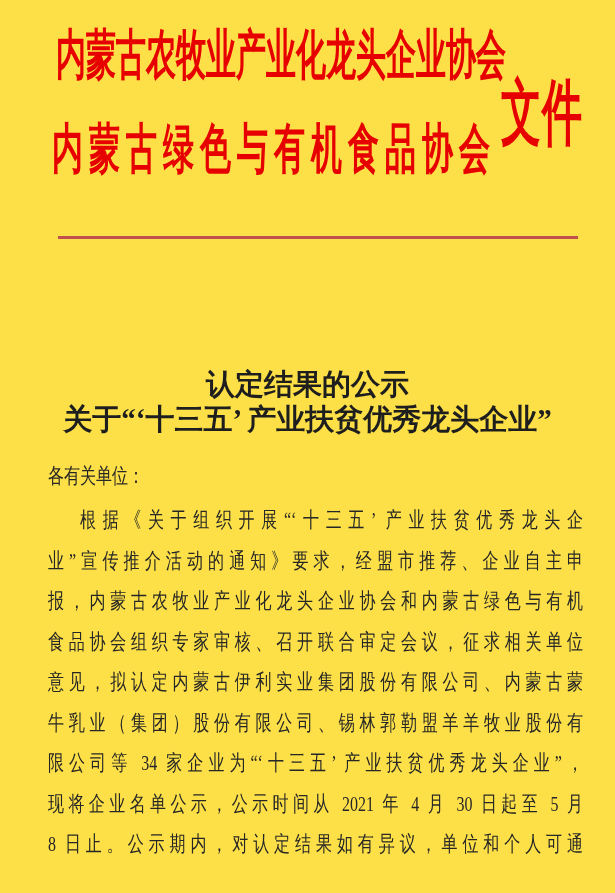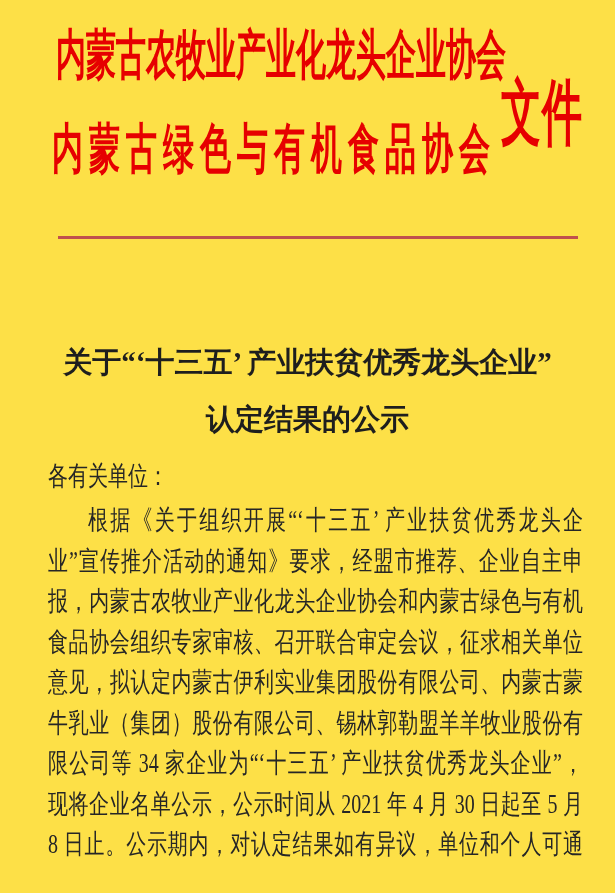--- a/index.html
+++ b/index.html
@@ -67,21 +67,21 @@
   }
   .title-line { font-size: 29px; line-height: 35px; white-space: nowrap; }
   .title-line-2 { margin-top: 22px; }
 
   
   .body-text {
     position: absolute;
     left: 48px; top: 456px;
     width: 535px;
     color: #262626;
-    font-size: 20px;
+    font-size: 16px;
   }
   .salutation {
     line-height: 40px;
     transform: scaleY(1.35);
     transform-origin: left center;
   }
   .para { margin-top: 4px; }
   .para-line {
     line-height: 40.5px;
     text-align: justify;
@@ -98,22 +98,22 @@
 
   <div>
     <div class="org-line org-line-1">内蒙古农牧业产业化龙头企业协会</div>
     <div class="org-line org-line-2">内蒙古绿色与有机食品协会</div>
     <div class="doc-type">文件</div>
   </div>
 
   <div class="red-rule"></div>
 
   <div class="title-block">
+    <div class="title-line title-line-2">认定结果的公示</div>
     <div class="title-line title-line-1">关于“‘十三五’ 产业扶贫优秀龙头企业”</div>
-    <div class="title-line title-line-2">认定结果的公示</div>
   </div>
 
   <div class="body-text">
     <div class="salutation">各有关单位：</div>
     <div class="para">
       <div class="para-line indent">根据《关于组织开展“‘十三五’ 产业扶贫优秀龙头企</div>
       <div class="para-line">业”宣传推介活动的通知》要求，经盟市推荐、企业自主申</div>
       <div class="para-line">报，内蒙古农牧业产业化龙头企业协会和内蒙古绿色与有机</div>
       <div class="para-line">食品协会组织专家审核、召开联合审定会议，征求相关单位</div>
       <div class="para-line">意见，拟认定内蒙古伊利实业集团股份有限公司、内蒙古蒙</div>

